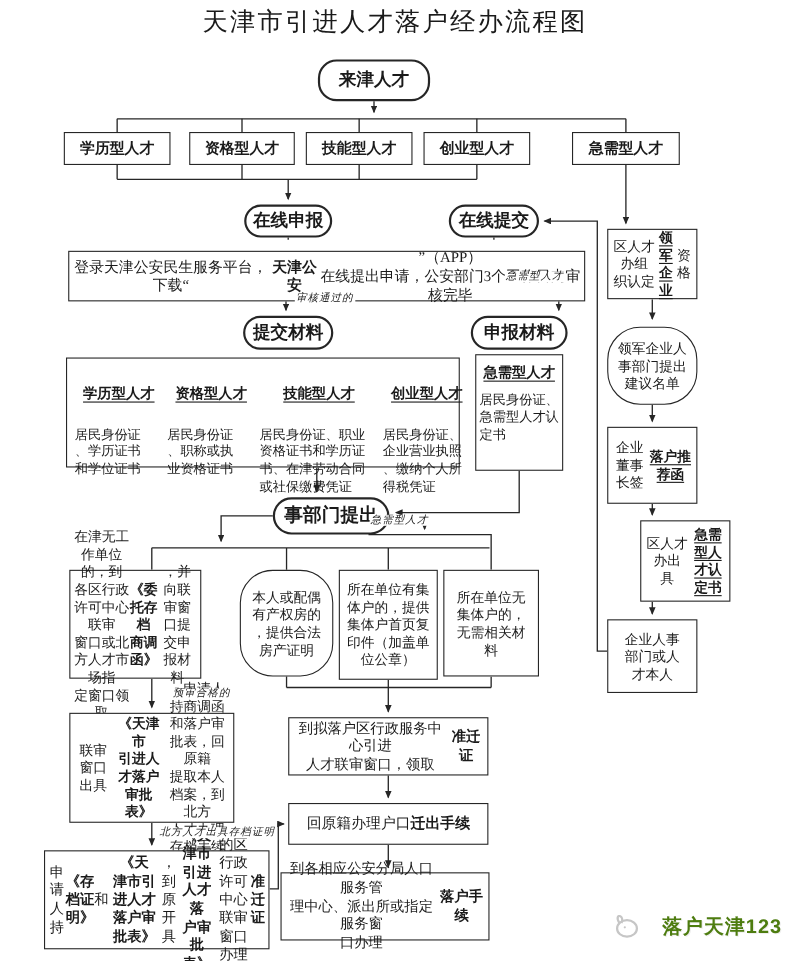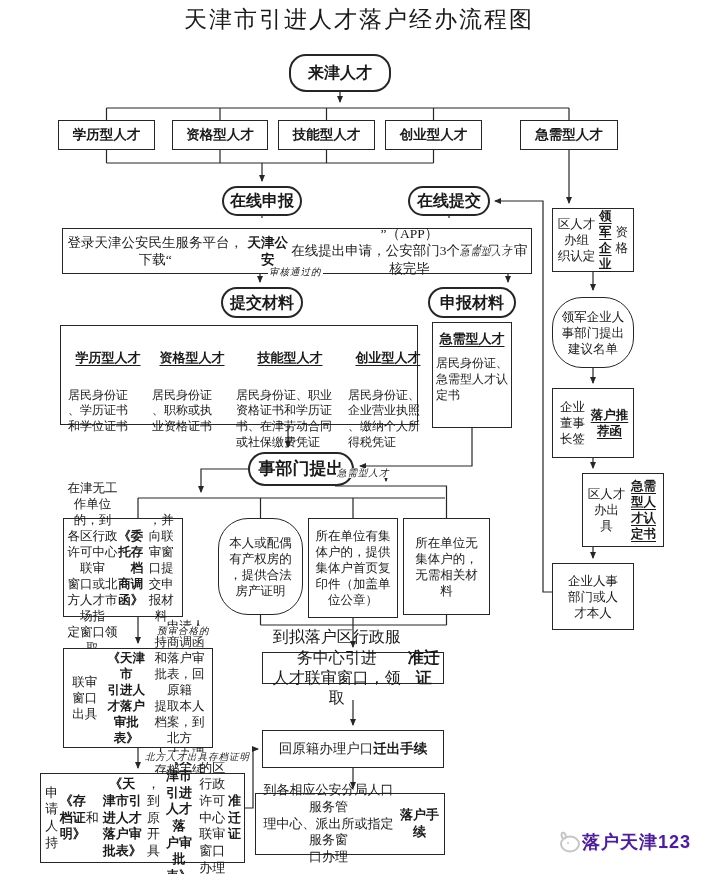--- a/index.html
+++ b/index.html
@@ -25,22 +25,22 @@
   .stackbox{flex-direction:column;align-items:center;justify-content:flex-start;text-align:left;padding-top:8px;}
   .stackbox .hd{font-weight:bold;text-decoration:underline;text-underline-offset:3px;font-size:13px;text-align:center;margin-bottom:7px;}
   .stackbox .bd{font-size:12px;white-space:pre-line;line-height:1.35;}
   .lbl{
     position:absolute;font-size:9.5px;font-style:italic;background:#fff;
     padding:0 1px;line-height:1.1;white-space:nowrap;letter-spacing:1px;
   }
   .seg-u{text-decoration:underline;text-underline-offset:3px;}
   svg.wires{position:absolute;left:0;top:0;pointer-events:none;}
   .watermark{
-    position:absolute;left:556px;top:830px;display:flex;align-items:center;gap:0;
-    color:#4c1d95;font-weight:bold;font-size:18px;letter-spacing:1px;
+    position:absolute;left:556px;top:830px;display:flex;align-items:center;gap:20px;
+    color:#4d7c0f;font-weight:bold;font-size:18px;letter-spacing:1px;
     text-shadow:1px 1px 0 #efefef;
     font-family:"Liberation Sans","DejaVu Sans",sans-serif;
   }
 </style>
 </head>
 <body>
 
 <div id="stage">
 
   <svg class="wires" width="718" height="874" viewBox="0 0 718 874">
@@ -133,21 +133,21 @@
     <div class="bd">居民身份证、
 急需型人才认
 定书</div>
   </div>
 
   <div class="box rounded" style="left:248px;top:452px;width:106px;height:34px;font-size:17px;">事部门提出</div>
 
   <div class="box" style="left:63px;top:518px;width:120px;height:99px;font-size:12.5px;"><span>在津无工作单位的，到
 各区行政许可中心联审
 窗口或北方人才市场指
-定窗口领取</span><span style="font-weight: bold; text-align: right;">《委托存档
+定窗口领取</span><span style="font-weight: bold;">《委托存档
 商调函》</span><span>，并向联审窗
 口提交申报材料</span></div>
   <div class="box" style="left:218px;top:518px;width:85px;height:97px;font-size:12.5px;border-radius:30px;"><span>本人或配偶
 有产权房的
 ，提供合法
 房产证明</span></div>
   <div class="box" style="left:308px;top:518px;width:90px;height:100px;font-size:12.5px;"><span>所在单位有集
 体户的，提供
 集体户首页复
 印件（加盖单
@@ -162,21 +162,21 @@
 表》</span><span>，申请人持商调函
 和落户审批表，回原籍
 提取本人档案，到北方
 人才办理存档手续</span></div>
   <div class="box" style="left:40px;top:773px;width:205px;height:90px;font-size:13px;"><span>申请人持</span><span style="font-weight: bold;">《存档证明》</span><span>和</span><span style="font-weight: bold;">《天
 津市引进人才落户审批表》</span><span>，
 到原开具</span><span style="font-weight: bold;">《天津市引进人才落
 户审批表》</span><span>的区行政许可中心
 联审窗口办理</span><span style="font-weight: bold;">准迁证</span></div>
 
-  <div class="box" style="left:262px;top:652px;width:182px;height:32px;font-size:16px;"><span>到拟落户区行政服务中心引进
+  <div class="box" style="left:262px;top:652px;width:182px;height:53px;font-size:13px;"><span>到拟落户区行政服务中心引进
 人才联审窗口，领取</span><span style="font-weight: bold;">准迁证</span></div>
   <div class="box" style="left:255px;top:793px;width:190px;height:62px;font-size:13px;"><span>到各相应公安分局人口服务管
 理中心、派出所或指定服务窗
 口办理</span><span style="font-weight: bold;">落户手续</span></div>
   <div class="box" style="left:262px;top:730px;width:182px;height:38px;font-size:13.5px;"><span>回原籍办理户口</span><span style="font-weight: bold;">迁出手续</span></div>
 
   <div class="box" style="left:552px;top:208px;width:82px;height:64px;font-size:12.5px;"><span>区人才办组
 织认定</span><span class="seg-u" style="font-weight: bold;">领军
 企业</span><span>资格</span></div>
   <div class="box" style="left:552px;top:297px;width:82px;height:71px;font-size:12.5px;border-radius:30px;"><span>领军企业人

